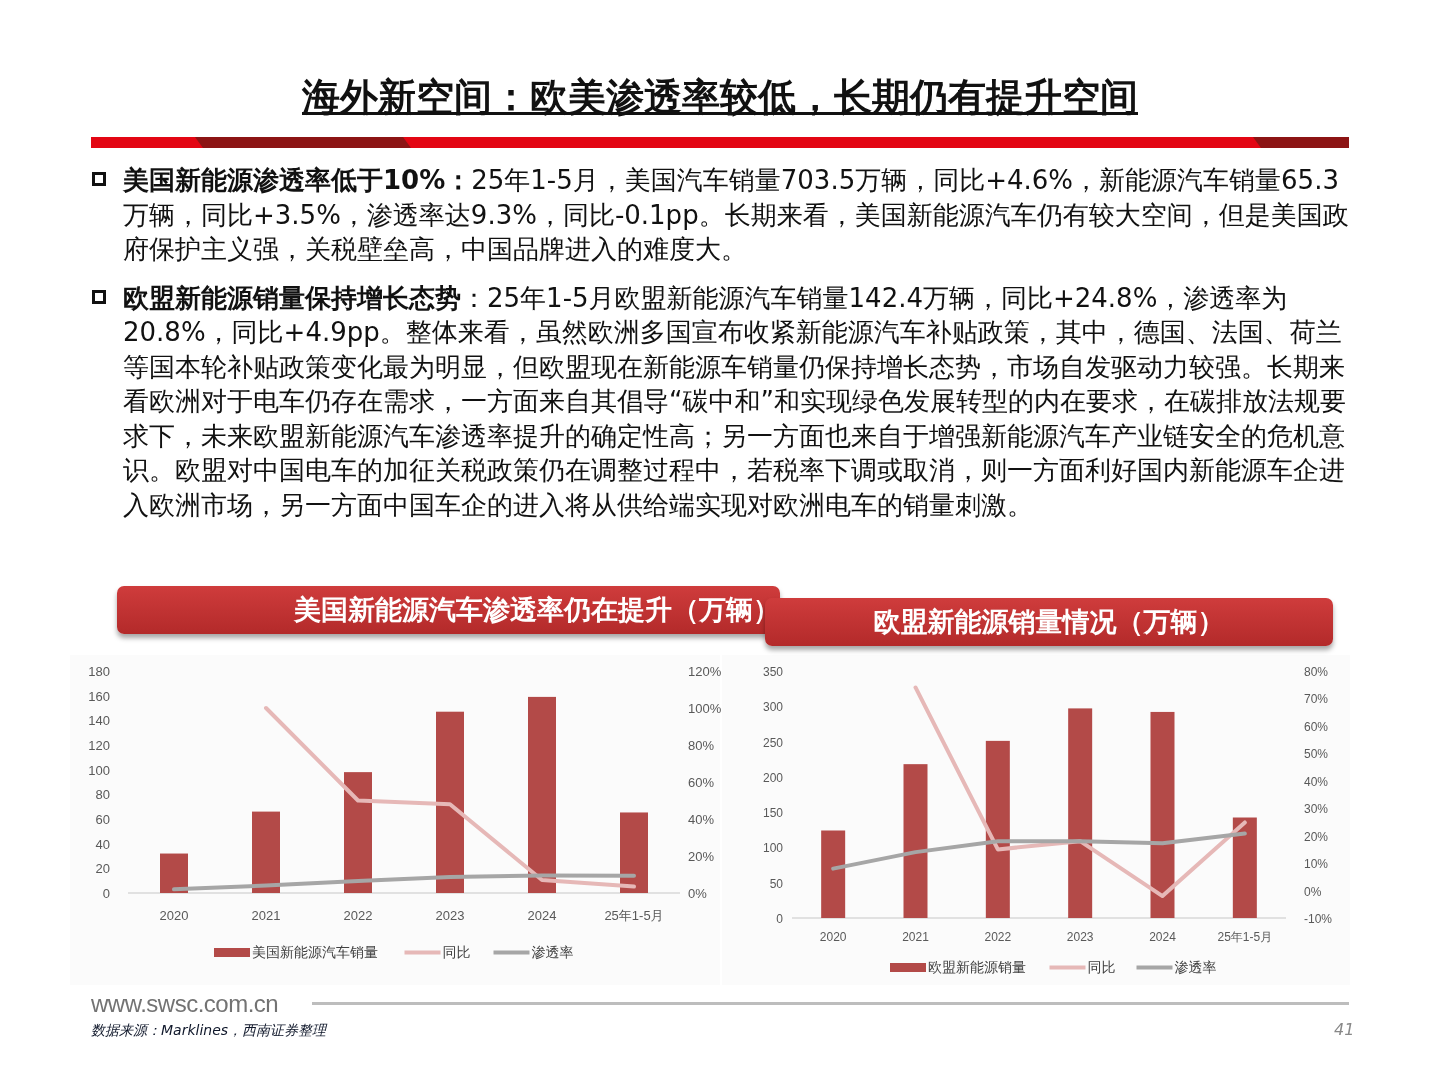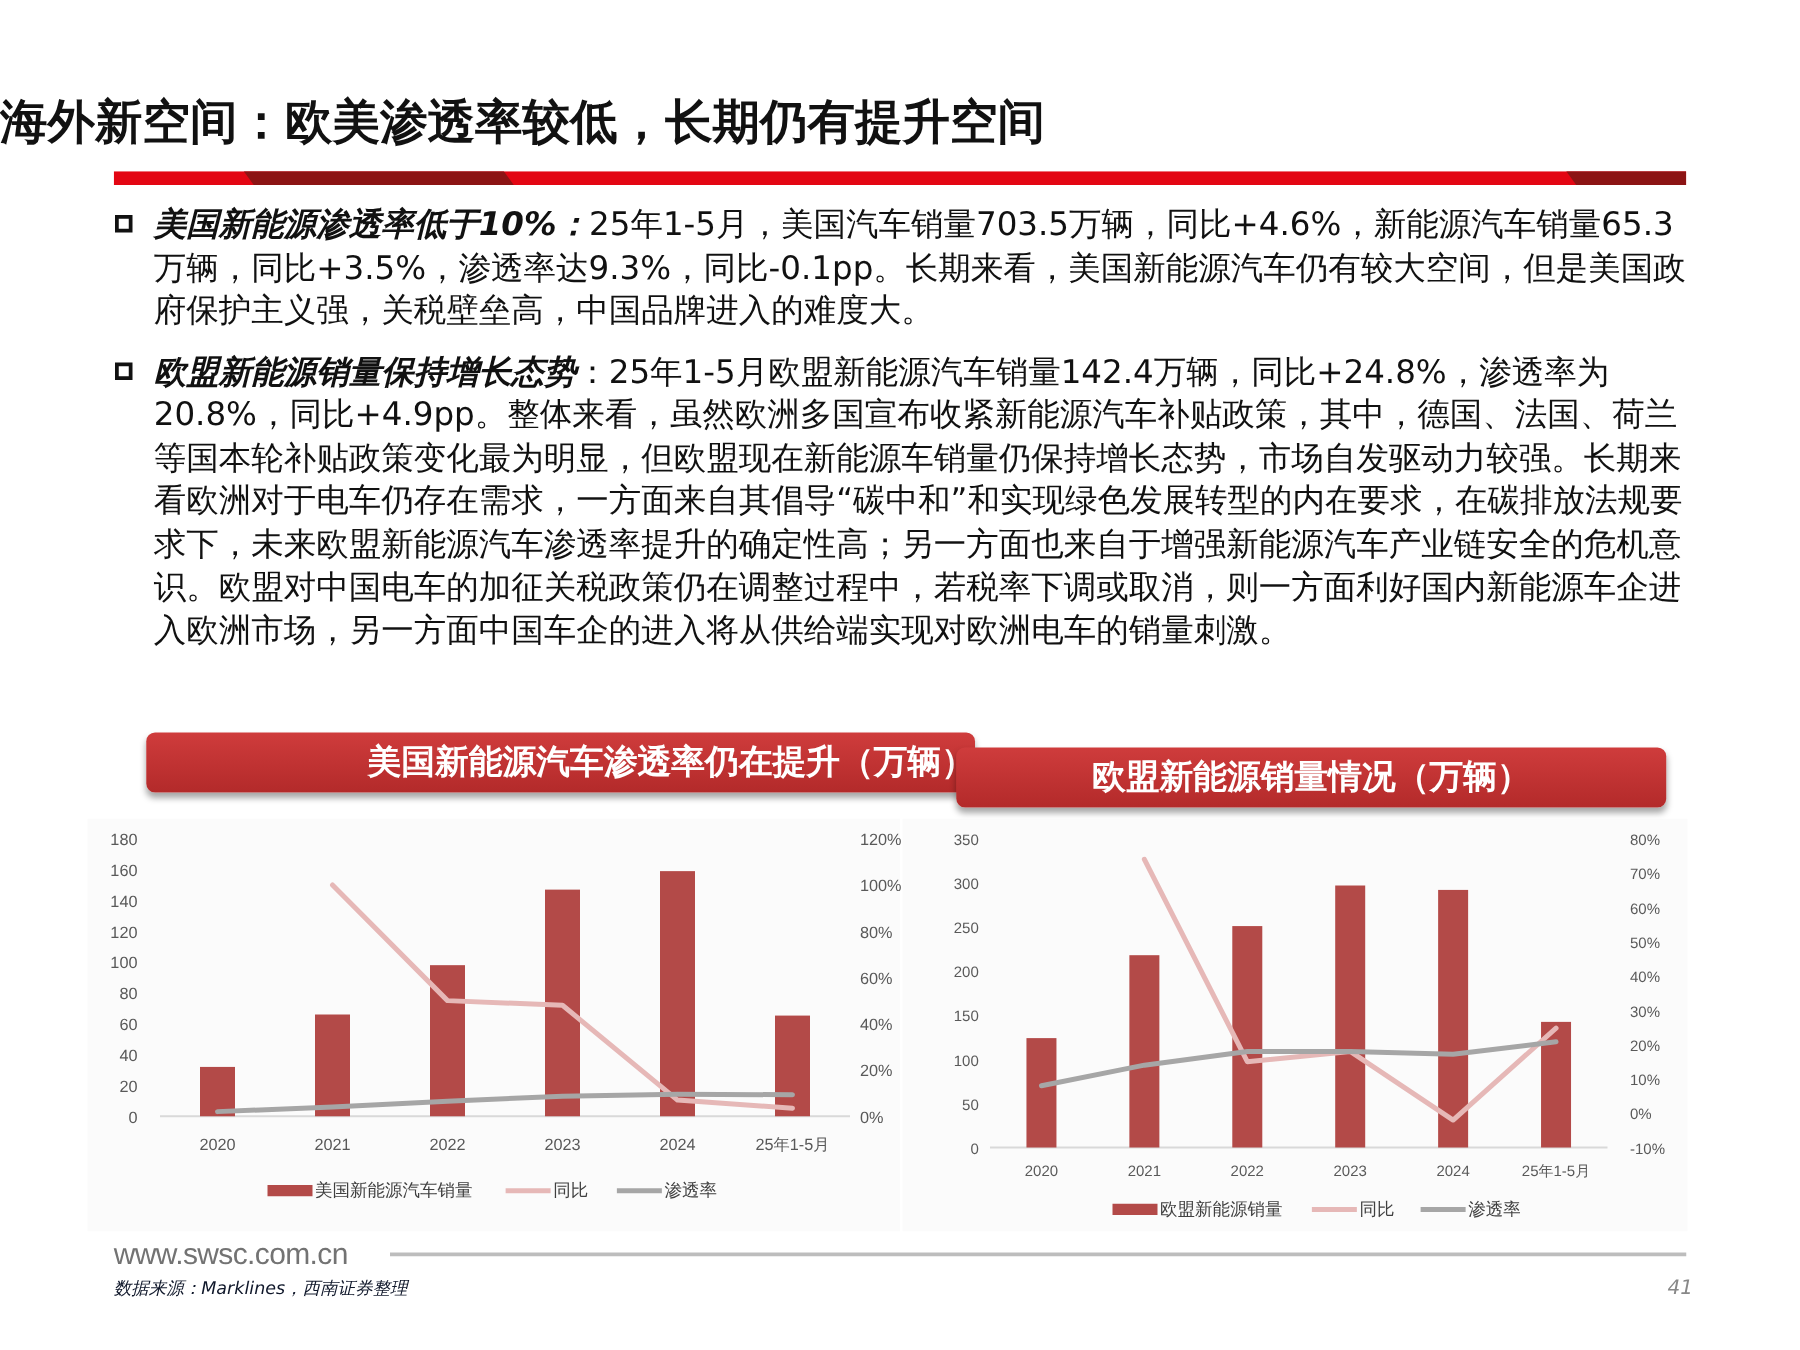--- a/index.html
+++ b/index.html
@@ -1,24 +1,24 @@
 <!DOCTYPE html>
 <html><head>
 <meta charset="utf-8">
 <style>
   html, body { margin:0; padding:0; }
   body { width:1440px; height:1080px; background:#ffffff; position:relative; overflow:hidden;
          font-family:"DejaVu Sans", "Liberation Sans", sans-serif; color:#111; }
-  .title { position:absolute; left:0; top:72px; width:1440px; 
-           font-size:38px; font-weight:bold; letter-spacing:0px; color:#111; }
+  .title { position:absolute; left:0; top:72px; width:1440px; text-align:center;
+           font-size:38px; font-weight:bold; letter-spacing:0px; color:#111;text-decoration:underline; }
   .hbar { position:absolute; left:91px; top:137px; width:1258px; height:11px; }
   .body-text { position:absolute; left:90px; top:163px; width:1265px; font-size:26px; line-height:34.5px; color:#111; }
   .para { position:relative; padding-left:33px; margin-bottom:14px; }
   .bullet { position:absolute; left:2px; top:9px; width:14px; height:14px; border:3px solid #111; box-sizing:border-box; }
-  .para b { font-weight:bold;font-style:italic; }
+  .para b { font-weight:bold; }
   .chart-title { position:absolute; height:48px; border-radius:7px;
                  background:linear-gradient(#cf3c3c, #b32a2a); color:#fff; font-weight:bold;
                  font-size:27px; text-align:center; line-height:48px;
                  box-shadow:0 4px 5px rgba(0,0,0,0.35); }
   .panel { position:absolute; background:#fbfbfb; }
   .chart-svg { position:absolute; left:0; top:0; }
   .footer-url { position:absolute; left:91px; top:990px; font-family:"Liberation Sans", sans-serif;
                 font-size:24px; color:#737373; letter-spacing:-0.5px; }
   .footer-line { position:absolute; left:312px; top:1002px; width:1037px; height:3px; background:#bdbdbd; }
   .source { position:absolute; left:91px; top:1022px; font-size:14px; font-style:italic; color:#0f172a; }

